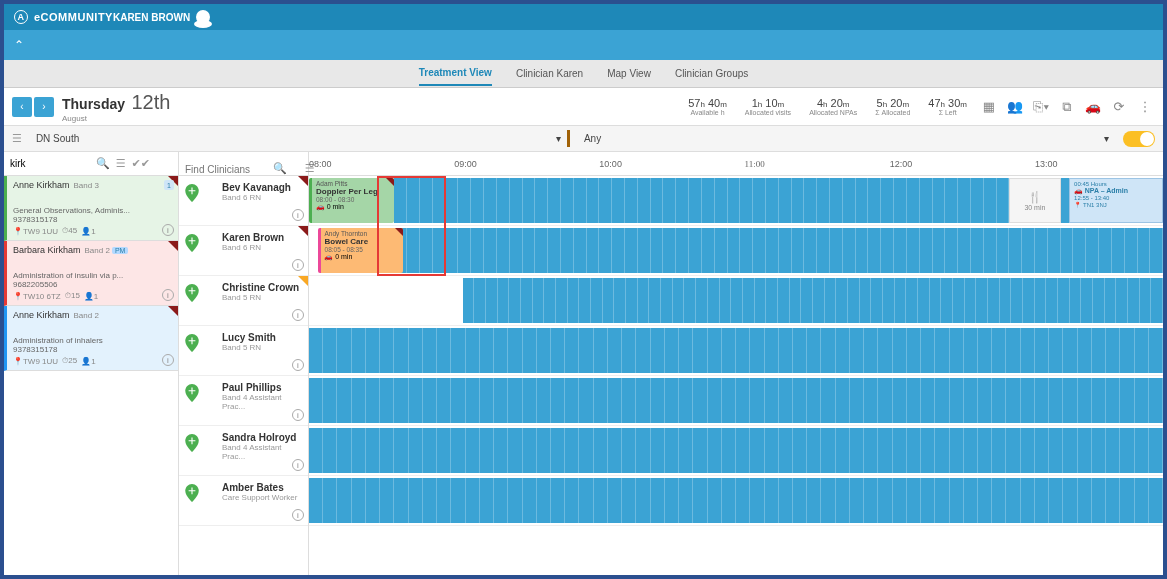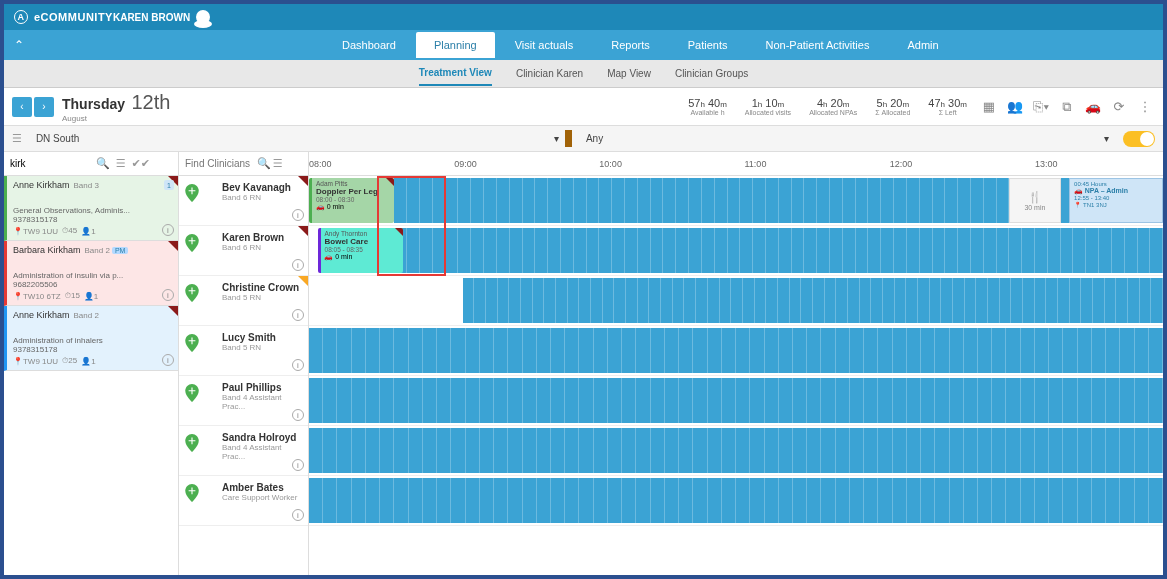--- a/index.html
+++ b/index.html
@@ -29,29 +29,29 @@
 .date-num{font-size:20px;font-weight:300;color:#555;margin-left:2px}
 .stats{margin-left:auto;display:flex;gap:18px;align-items:center}
 .stat{text-align:center}
 .stat-val{font-size:11px;color:#444}
 .stat-val .sm{font-size:8px}
 .stat-lbl{font-size:7px;color:#888}
 .tb-icons{display:flex;gap:6px;margin-left:12px;align-items:center}
 .tb-icon{width:20px;height:20px;display:flex;align-items:center;justify-content:center;color:#888;font-size:13px;cursor:pointer}
 .filterbar{background:#f5f5f5;height:26px;display:flex;align-items:center;padding:0 8px;border-bottom:1px solid #ddd;gap:8px}
 .filter-icon{color:#999;font-size:11px}
-.filter-sel{flex:1;max-width:550px;font-size:10px;color:#444;padding:3px 6px;display:flex;align-items:center;justify-content:space-between;border-right:7px solid #a16207}
+.filter-sel{flex:1;max-width:550px;font-size:10px;color:#444;padding:3px 6px;display:flex;align-items:center;justify-content:space-between;border-right:3px solid #a16207}
 .filter-sel2{flex:1;font-size:10px;color:#444;padding:3px 6px;display:flex;align-items:center;justify-content:space-between}
 .toggle{width:32px;height:16px;background:#fbbf24;border-radius:8px;position:relative;margin-left:auto}
 .toggle::after{content:'';width:14px;height:14px;background:#fff;border-radius:50%;position:absolute;right:1px;top:1px}
 .searchbar{height:24px;display:flex;border-bottom:1px solid #ddd;font-size:10px}
 .sb-left{width:175px;display:flex;align-items:center;padding:0 6px;gap:6px;border-right:1px solid #ddd;color:#666}
 .sb-left input{border:none;outline:none;width:80px;font-size:10px}
 .sb-ic{color:#999;font-size:11px;cursor:pointer}
-.sb-mid{width:130px;display:flex;align-items:center;padding:0 6px;gap:2px;border-right:1px solid #ddd}
+.sb-mid{width:130px;display:flex;align-items:flex-end;padding:0 6px;gap:18px;border-right:1px solid #ddd}
 .sb-mid input{border:none;outline:none;width:70px;font-size:10px;color:#999}
 .timeline-hdr{flex:1;display:flex;align-items:center;position:relative;color:#666}
 .th-hour{position:absolute;font-size:9px}
 .main{flex:1;display:flex;overflow:hidden}
 .patients{width:175px;border-right:1px solid #ddd;overflow-y:auto}
 .pcard{border-bottom:1px solid #ddd;padding:4px 6px;font-size:9px;position:relative;border-left:3px solid}
 .pcard.green{border-left-color:#4caf50;background:#e6f4e6}
 .pcard.red{border-left-color:#e53935;background:#fde6e6}
 .pcard.blue{border-left-color:#2196f3;background:#e3f2fd}
 .pname{font-weight:400;color:#333;display:inline}
@@ -71,21 +71,21 @@
 .crole{font-size:8px;color:#999}
 .ccorner{position:absolute;top:0;right:0;width:0;height:0;border-style:solid;border-width:0 10px 10px 0}
 .cinfo{position:absolute;bottom:4px;right:4px;width:12px;height:12px;border:1px solid #aaa;border-radius:50%;display:flex;align-items:center;justify-content:center;font-size:8px;color:#888}
 .schedule{flex:1;position:relative;overflow:hidden}
 .row{height:50px;border-bottom:1px solid #eee;position:relative;display:flex}
 .slots{position:absolute;inset:0;display:flex}
 .slot{flex:1;border-right:1px solid rgba(255,255,255,.25)}
 .avail{background:#3ba3d4;position:absolute;top:2px;bottom:2px}
 .visit{position:absolute;top:2px;bottom:2px;border-radius:2px;padding:2px 4px;font-size:7px;overflow:hidden}
 .visit.green{background:#a5d6a7;border-left:3px solid #4caf50}
-.visit.red{background:#5eead4;border-left:3px solid #6d28d9}
+.visit.red{background:#fdba74;border-left:3px solid #ec4899}
 .visit .vcorner{position:absolute;top:0;right:0;width:0;height:0;border-style:solid;border-width:0 8px 8px 0;border-color:transparent #8b1a1a transparent transparent}
 .vpt{font-size:6.5px;color:#555}
 .vtitle{font-weight:600;color:#333;font-size:8px}
 .vtime{font-size:6.5px;color:#666}
 .break{position:absolute;top:2px;bottom:2px;background:#f5f5f5;border:1px solid #ddd;display:flex;flex-direction:column;align-items:center;justify-content:center;font-size:7px;color:#888}
 .npa{position:absolute;top:2px;bottom:2px;background:#cfe5f7;border:1px solid #9cc4e4;padding:2px 4px;font-size:7px;color:#2b7fa8}
 .highlight{position:absolute;border:2px solid #e53935;pointer-events:none;z-index:10}
 .car-icon{font-size:7px}
 </style>
 </head>
@@ -98,29 +98,20 @@
       <span>eCOMMUNITY</span>
     </div>
     <div class="top-user">
       <span>KAREN BROWN</span>
       <span class="user-icon"></span>
     </div>
   </div>
 
   <div class="navbar">
     <span class="nav-collapse">⌃</span>
-    <div class="nav-tabs" id="nav-tabs">
-        <div class="nav-tab">Dashboard</div>
-        <div class="nav-tab active">Planning</div>
-        <div class="nav-tab">Visit actuals</div>
-        <div class="nav-tab">Reports</div>
-        <div class="nav-tab">Patients</div>
-        <div class="nav-tab">Non-Patient Activities</div>
-        <div class="nav-tab">Admin</div>
-      </div>
   </div>
 
   <div class="subnav" id="subnav">
       <div class="subnav-item active">Treatment View</div>
       <div class="subnav-item">Clinician Karen</div>
       <div class="subnav-item">Map View</div>
       <div class="subnav-item">Clinician Groups</div>
     </div>
 
   <div class="datebar">
@@ -188,21 +179,21 @@
     </div>
     <div class="sb-mid">
       <input placeholder="Find Clinicians" style="">
       <span class="sb-ic">🔍</span>
       <span class="sb-ic">☰</span>
     </div>
     <div class="timeline-hdr" id="timeline-hdr">
         <span class="th-hour" style="left: 0%;">08:00</span>
         <span class="th-hour" style="left: 17%;">09:00</span>
         <span class="th-hour" style="left: 34%;">10:00</span>
-        <span class="th-hour" style="left: 51%;">11:00</span>
+        <span class="th-hour" style="left: 51%; font-family: Liberation Serif, serif;">11:00</span>
         <span class="th-hour" style="left: 68%;">12:00</span>
         <span class="th-hour" style="left: 85%;">13:00</span>
       </div>
   </div>
 
   <div class="main">
     <div class="patients" id="patients">
         <div class="pcard green"><div class="pcorner"></div><div class="pnote">1</div><span class="pname">Anne Kirkham</span><span class="pband">Band 3</span><div class="pdesc">General Observations, Adminis...</div><div class="pid">9378315178</div><div class="pfooter">
             <span>📍TW9 1UU</span>
             <span>⏱45</span>

